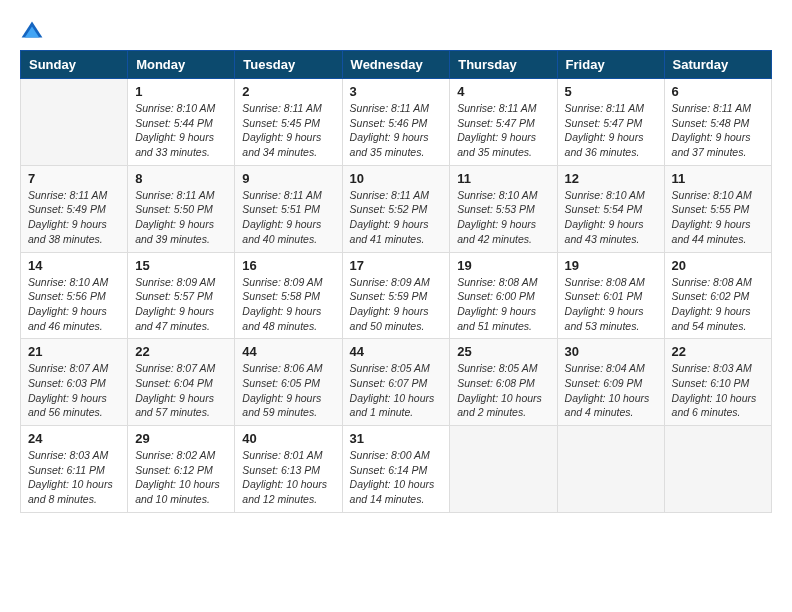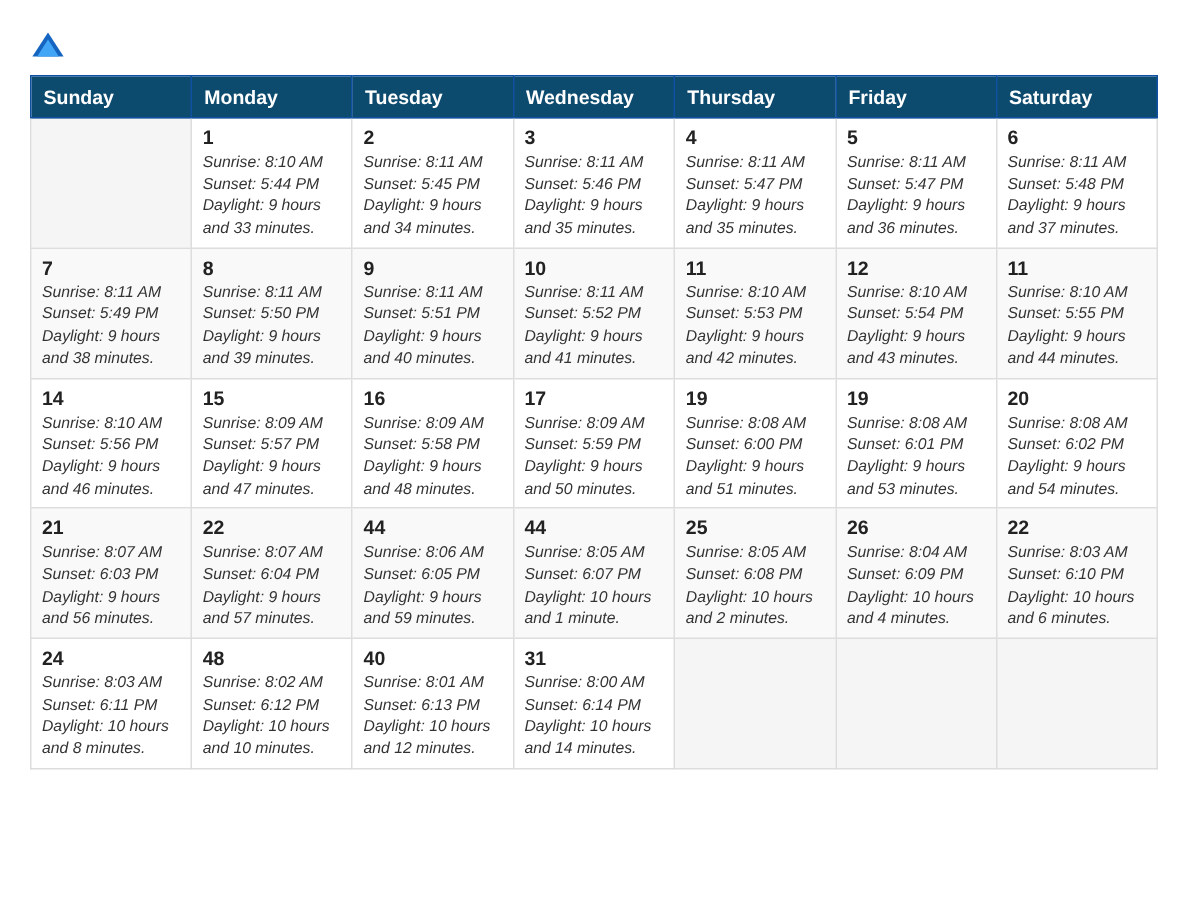--- a/index.html
+++ b/index.html
@@ -222,35 +222,35 @@
         </td>
         <td>
           <span class="day-number">44</span>
           <div class="day-info">Sunrise: 8:05 AM<br>Sunset: 6:07 PM<br>Daylight: 10 hours<br>and 1 minute.</div>
         </td>
         <td>
           <span class="day-number">25</span>
           <div class="day-info">Sunrise: 8:05 AM<br>Sunset: 6:08 PM<br>Daylight: 10 hours<br>and 2 minutes.</div>
         </td>
         <td>
-          <span class="day-number">26</span>
+          <span class="day-number">30</span>
           <div class="day-info">Sunrise: 8:04 AM<br>Sunset: 6:09 PM<br>Daylight: 10 hours<br>and 4 minutes.</div>
         </td>
         <td>
           <span class="day-number">22</span>
           <div class="day-info">Sunrise: 8:03 AM<br>Sunset: 6:10 PM<br>Daylight: 10 hours<br>and 6 minutes.</div>
         </td>
       </tr>
       <tr>
         <td>
           <span class="day-number">24</span>
           <div class="day-info">Sunrise: 8:03 AM<br>Sunset: 6:11 PM<br>Daylight: 10 hours<br>and 8 minutes.</div>
         </td>
         <td>
-          <span class="day-number">48</span>
+          <span class="day-number">29</span>
           <div class="day-info">Sunrise: 8:02 AM<br>Sunset: 6:12 PM<br>Daylight: 10 hours<br>and 10 minutes.</div>
         </td>
         <td>
           <span class="day-number">40</span>
           <div class="day-info">Sunrise: 8:01 AM<br>Sunset: 6:13 PM<br>Daylight: 10 hours<br>and 12 minutes.</div>
         </td>
         <td>
           <span class="day-number">31</span>
           <div class="day-info">Sunrise: 8:00 AM<br>Sunset: 6:14 PM<br>Daylight: 10 hours<br>and 14 minutes.</div>
         </td>

